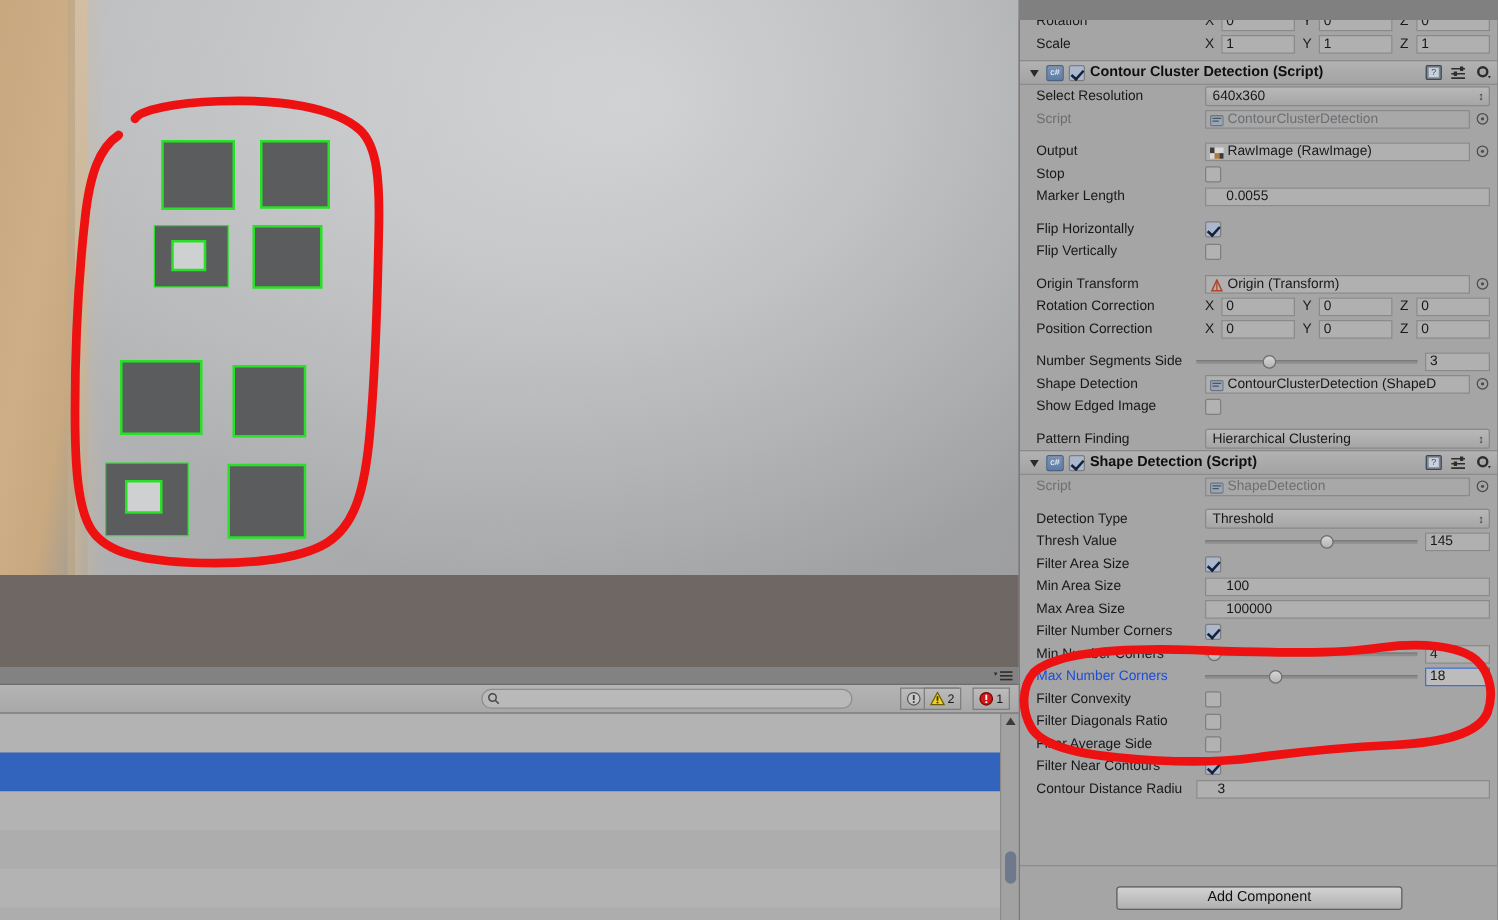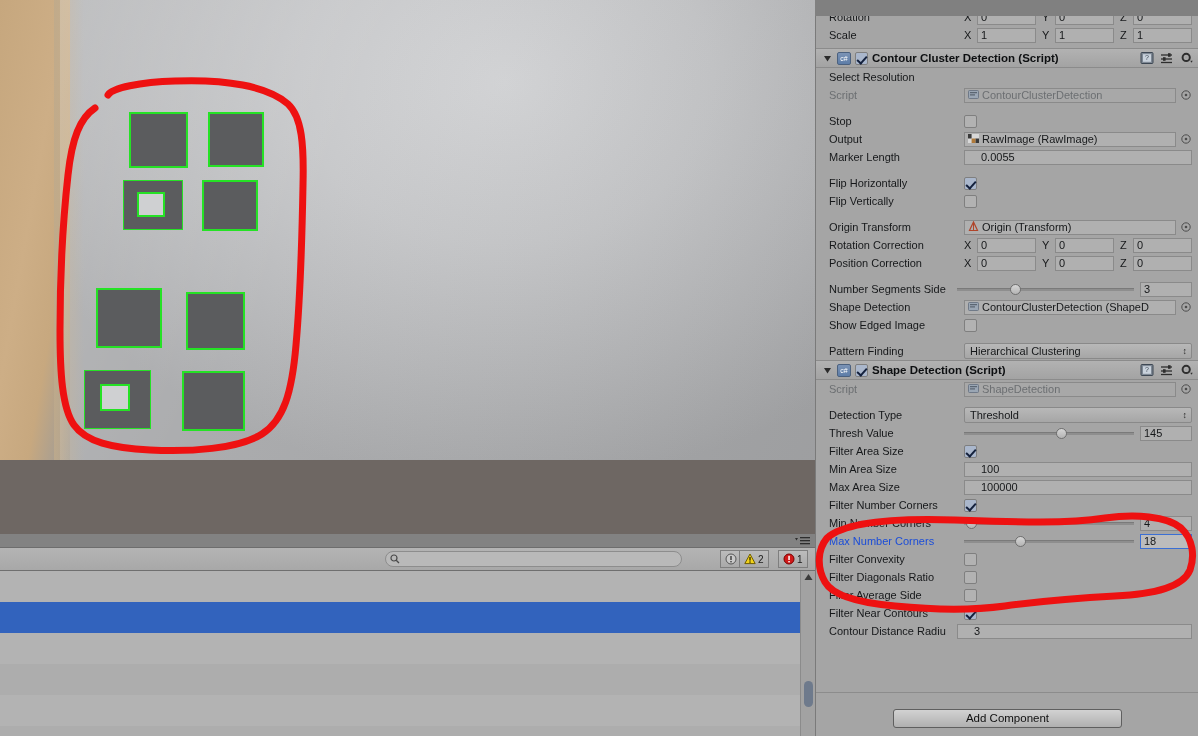--- a/index.html
+++ b/index.html
@@ -171,21 +171,21 @@
     width: 4px; height: 8px;
     border: solid #14213d; border-width: 0 2px 2px 0;
     transform: rotate(42deg);
   }
 
   .objfield {
     flex: 1 1 auto; height: 15px;
     background: #b0b0b0; border: 1px solid #8a8a8a;
     font-size: 11px; color: #16181a;
     padding: 0 3px; line-height: 13px;
-    display: flex; align-items: flex-start; gap: 3px;
+    display: flex; align-items: flex-end; gap: 3px;
     overflow: hidden; white-space: nowrap;
   }
   .objfield.readonly { background: #a8a8a8; color: #6c6f72; }
   .obj-icon { width: 11px; height: 11px; flex: 0 0 11px; }
   .obj-picker {
     flex: 0 0 12px; width: 12px; height: 12px; margin-left: 4px;
   }
 
   .axis-label { font-size: 11px; color: #16181a; margin: 0 4px 0 0; flex: 0 0 9px; }
   .axis-field {
@@ -387,56 +387,57 @@
             </svg>
             <svg class="ci" viewBox="0 0 14 14">
               <circle cx="6.2" cy="6.4" r="3.6" fill="none" stroke="#2e2e2e" stroke-width="2"></circle>
               <circle cx="6.2" cy="6.4" r="1.2" fill="#a3a3a3"></circle>
               <path d="M10.3 9.8 l2.4 0 l-1.2 2 z" fill="#2e2e2e"></path>
             </svg>
           </div>
         </div>
         <div class="row">
           <div class="row-label">Select Resolution</div>
+          <div class="dropdown">640x360</div>
         </div>
         <div class="row">
           <div class="row-label dim">Script</div>
           <div class="objfield readonly">
             <svg class="obj-icon" viewBox="0 0 11 11">
               <rect x="0.5" y="1.5" width="10" height="8" rx="1" fill="#9aa6b4" stroke="#6a7483" stroke-width="0.9"></rect>
               <rect x="2" y="3.2" width="7" height="1" fill="#4c5663"></rect>
               <rect x="2" y="5.4" width="5" height="1" fill="#4c5663"></rect>
             </svg>
             <span>ContourClusterDetection</span>
           </div>
           <svg class="obj-picker" viewBox="0 0 12 12">
             <circle cx="6" cy="6" r="4.2" fill="none" stroke="#4d4d4d" stroke-width="1"></circle>
             <circle cx="6" cy="6" r="1.3" fill="#4d4d4d"></circle>
           </svg>
         </div>
         <div class="spacer"></div>
-        <div class="row">
-          <div class="row-label">Stop</div>
-          <div class="checkbox"></div>
-        </div>
         <div class="row">
           <div class="row-label">Output</div>
           <div class="objfield">
             <svg class="obj-icon" viewBox="0 0 11 11">
               <rect x="0" y="1" width="11" height="9" fill="#d8d8d8"></rect>
               <rect x="0" y="1" width="3.6" height="4.5" fill="#3a3a3a"></rect>
               <rect x="7.4" y="5.5" width="3.6" height="4.5" fill="#3a3a3a"></rect>
               <rect x="3.6" y="5.5" width="3.8" height="4.5" fill="#b07a3a"></rect>
             </svg>
             <span>RawImage (RawImage)</span>
           </div>
           <svg class="obj-picker" viewBox="0 0 12 12">
             <circle cx="6" cy="6" r="4.2" fill="none" stroke="#4d4d4d" stroke-width="1"></circle>
             <circle cx="6" cy="6" r="1.3" fill="#4d4d4d"></circle>
           </svg>
+        </div>
+        <div class="row">
+          <div class="row-label">Stop</div>
+          <div class="checkbox"></div>
         </div>
         <div class="row">
           <div class="row-label">Marker Length</div>
           <div class="field">0.0055</div>
         </div>
         <div class="spacer"></div>
         <div class="row">
           <div class="row-label">Flip Horizontally</div>
           <div class="checkbox checked"></div>
         </div>

